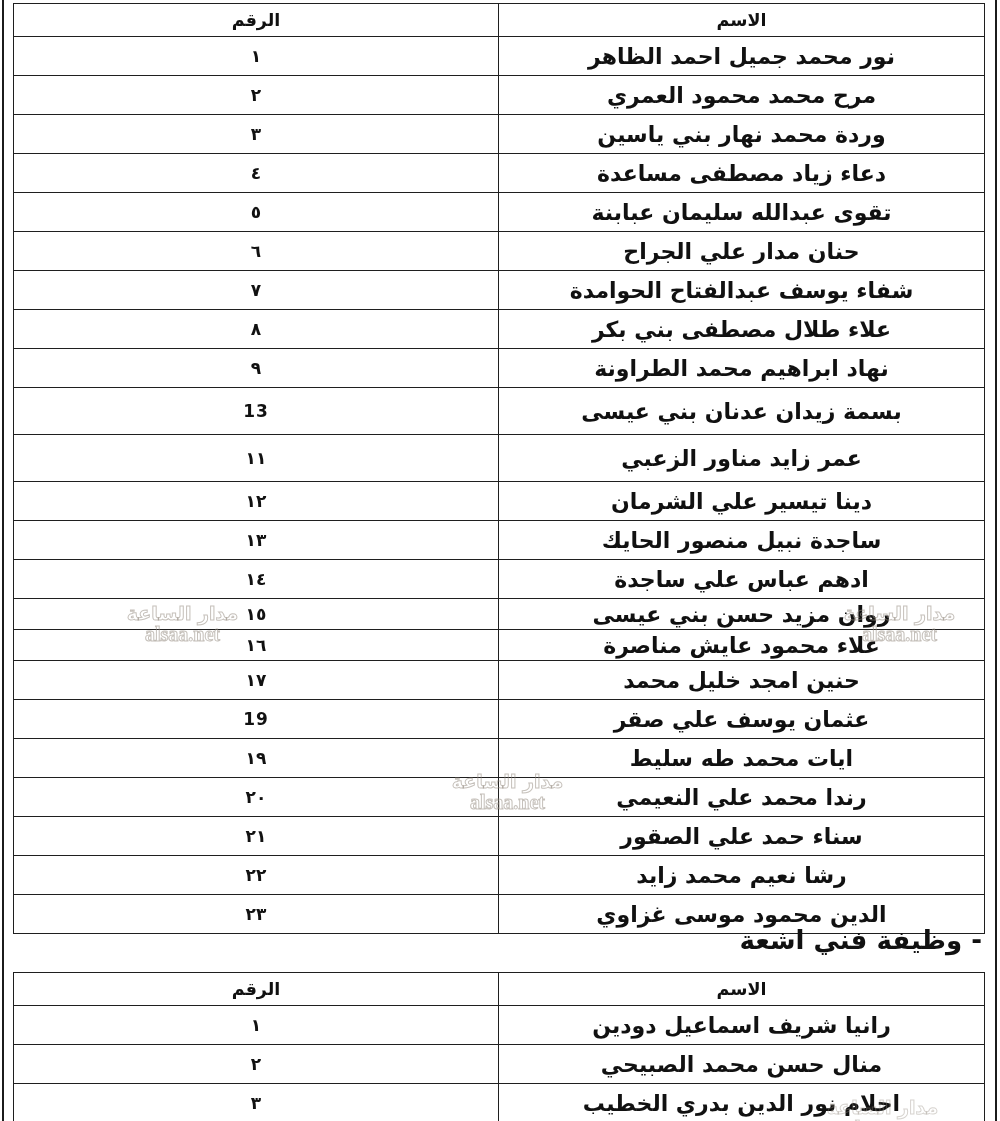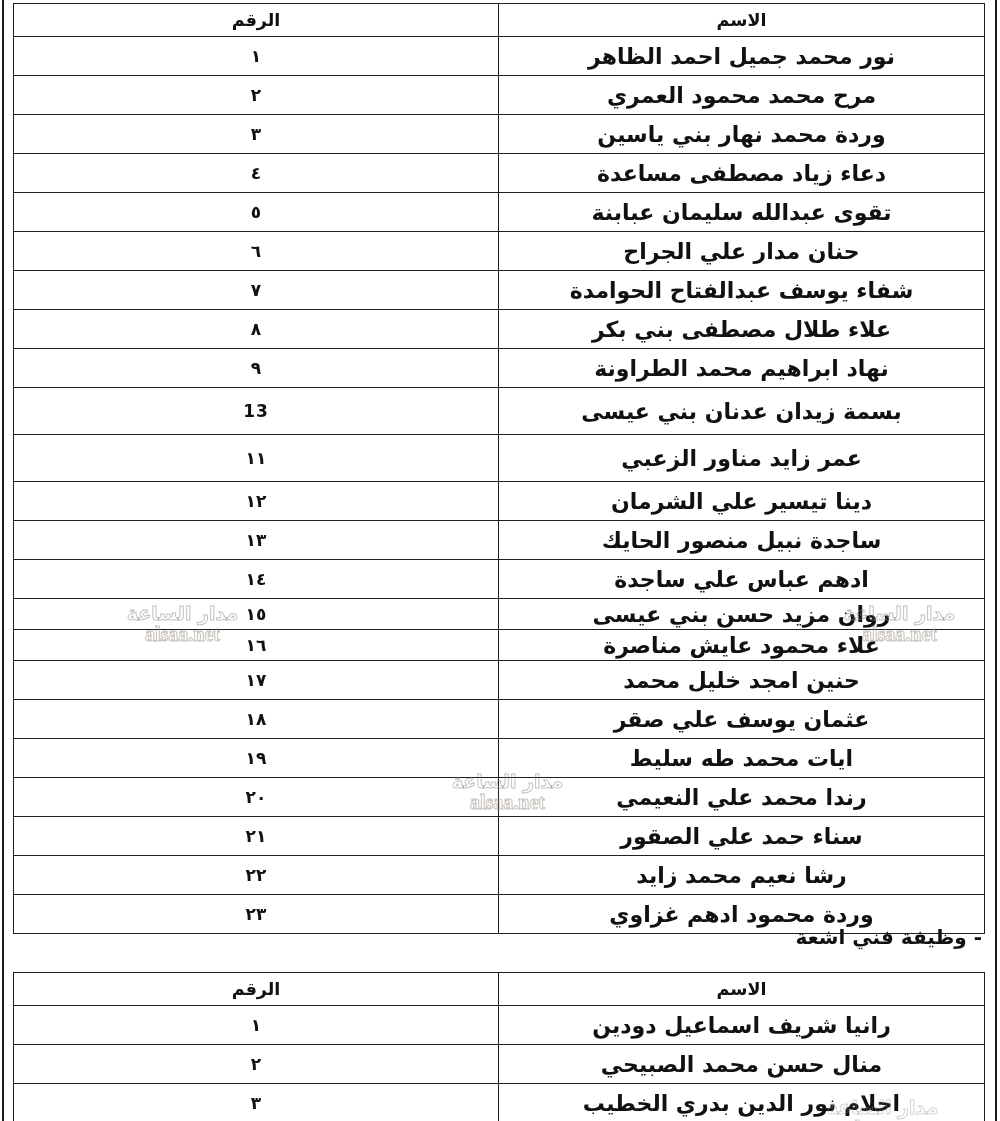--- a/index.html
+++ b/index.html
@@ -78,21 +78,21 @@
   #table-radiographers-main tr.squeezed td { height: 30px; }
   #table-radiographers-main tr.tall td { height: 46px; }
 
   
   .section-heading {
     position: absolute;
     top: 925px;
     right: 18px;
     width: 960px;
     text-align: right;
-    font-size: 20px;
+    font-size: 26px;
     font-weight: bold;
     color: #111111;
     letter-spacing: 0.3px;
   }
 
   
   #table-xray-technician {
     left: 13px;
     top: 972px;
   }
@@ -197,40 +197,40 @@
         <tr class="body-row squeezed">
           <td class="name">علاء محمود عايش مناصرة</td>
           <td class="num">١٦</td>
         </tr>
         <tr class="body-row">
           <td class="name">حنين امجد خليل محمد</td>
           <td class="num">١٧</td>
         </tr>
         <tr class="body-row">
           <td class="name">عثمان يوسف علي صقر</td>
-          <td class="num">١٨</td>
+          <td class="num">19</td>
         </tr>
         <tr class="body-row">
           <td class="name">ايات محمد طه سليط</td>
           <td class="num">١٩</td>
         </tr>
         <tr class="body-row">
           <td class="name">رندا محمد علي النعيمي</td>
           <td class="num">٢٠</td>
         </tr>
         <tr class="body-row">
           <td class="name">سناء حمد علي الصقور</td>
           <td class="num">٢١</td>
         </tr>
         <tr class="body-row">
           <td class="name">رشا نعيم محمد زايد</td>
           <td class="num">٢٢</td>
         </tr>
         <tr class="body-row">
-          <td class="name">وردة محمود ادهم غزاوي</td>
+          <td class="name">الدين محمود موسى غزاوي</td>
           <td class="num">٢٣</td>
         </tr>
       </tbody>
   </table>
 
   <div class="section-heading">- وظيفة فني اشعة</div>
 
   <table class="doc-table" id="table-xray-technician">
     <colgroup>
       <col class="col-name">

